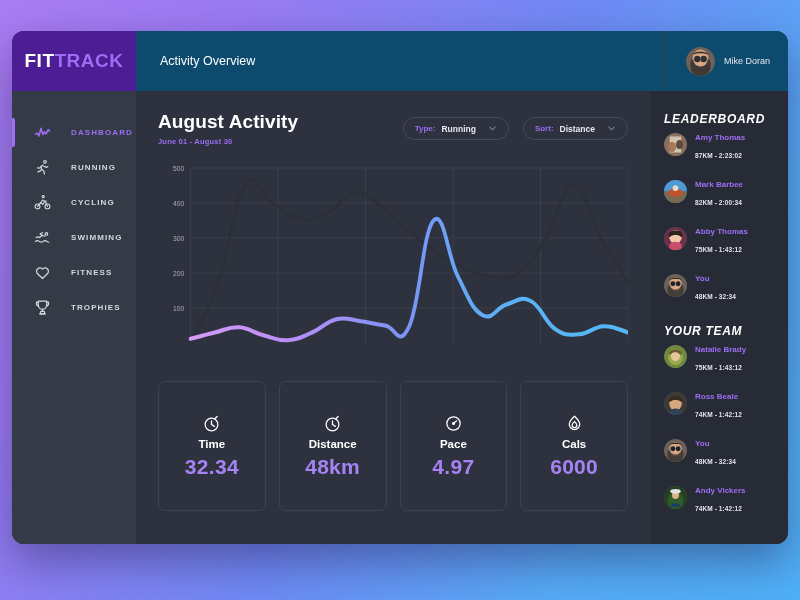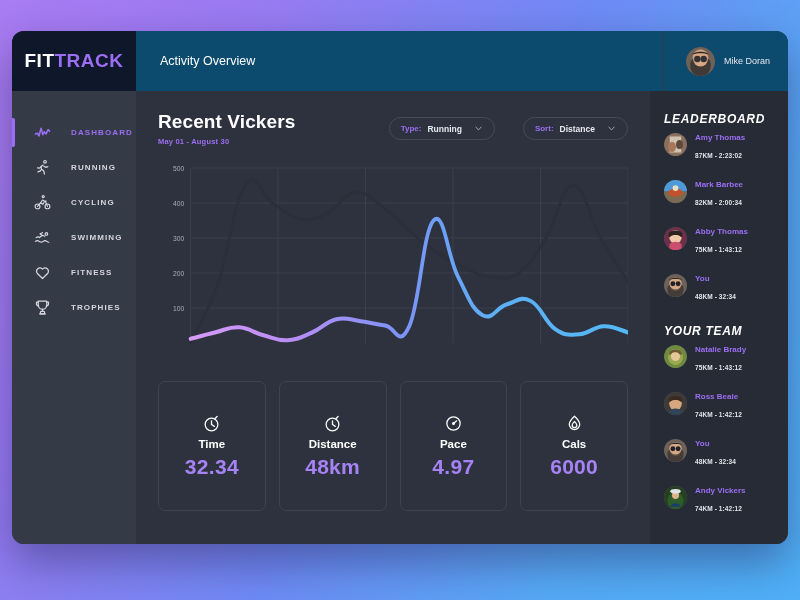--- a/index.html
+++ b/index.html
@@ -10,21 +10,21 @@
   }
   #app {
     position:absolute; left:12px; top:31px; width:776px; height:513px;
     background:#2e323e; border-radius:12px; overflow:hidden;
     display:flex; box-shadow:0 18px 44px rgba(24,14,60,.40);
   }
 
   
   .sidebar { width:124px; background:#353a47; display:flex; flex-direction:column; flex:0 0 124px; }
   .brand {
-    height:60px; background:#0f172a; display:flex; align-items:center;
+    height:60px; background:#4c1d95; display:flex; align-items:center;
     justify-content:center; flex:0 0 60px; letter-spacing:.5px;
   }
   .brand .b1 { font-size:19px; font-weight:bold; color:#ffffff; }
   .brand .b2 { font-size:19px; font-weight:bold; color:#9b6ef3; }
   .nav { padding-top:24px; }
   .nav-item {
     position:relative; height:35px; display:flex; align-items:center;
     padding-left:22px; gap:20px; cursor:pointer;
   }
   .nav-item .ico { width:17px; height:17px; display:flex; align-items:center; justify-content:center; color:#d5d7de; }
@@ -52,21 +52,21 @@
   .av-lg { width:29px; height:29px; }
   .av-sm { width:23px; height:23px; }
 
   .content { flex:1; display:flex; min-height:0; }
   .main { flex:1 1 auto; padding:20px 22px 0 22px; min-width:0; display:flex; flex-direction:column; }
 
   .mhead { display:flex; align-items:flex-start; }
   .mhead h1 { font-size:19px; color:#ffffff; font-weight:bold; letter-spacing:.1px; }
   .mhead .sub { font-size:7.5px; color:#9b6ef3; font-weight:bold; margin-top:4px; letter-spacing:.2px; }
   .mhead .sp { flex:1; }
-  .filters { display:flex; gap:28px; padding-top:6px; }
+  .filters { display:flex; gap:14px; padding-top:6px; }
   .filter {
     display:flex; align-items:center; gap:6px; height:23px; padding:0 11px;
     border:1px solid #464b5a; border-radius:12px; cursor:pointer; min-width:105px;
   }
   .filter .k { font-size:8px; color:#9b6ef3; font-weight:bold; }
   .filter .v { font-size:8.5px; color:#e8e9ee; font-weight:bold; }
   .filter .sp2 { flex:1; }
   .chev { color:#9da2b0; display:flex; }
 
   .chartwrap { margin-top:14px; height:205px; position:relative; }
@@ -200,22 +200,22 @@
         <span class="name">Mike Doran</span>
       </div>
     </div>
 
     <div class="content">
 
       <div class="main">
 
         <div class="mhead">
           <div>
-            <h1>Recent Vickers</h1>
-            <div class="sub">May 01 - August 30</div>
+            <h1>August Activity</h1>
+            <div class="sub">June 01 - August 30</div>
           </div>
           <span class="sp"></span>
           <div class="filters">
             <div class="filter">
               <span class="k">Type:</span>
               <span class="v">Running</span>
               <span class="sp2"></span>
               <span class="chev">
                 <svg width="9" height="9" viewBox="0 0 24 24" fill="none" stroke="currentColor" stroke-width="2.6" stroke-linecap="round" stroke-linejoin="round">
                     <path d="M5 8l7 8 7-8"></path>

